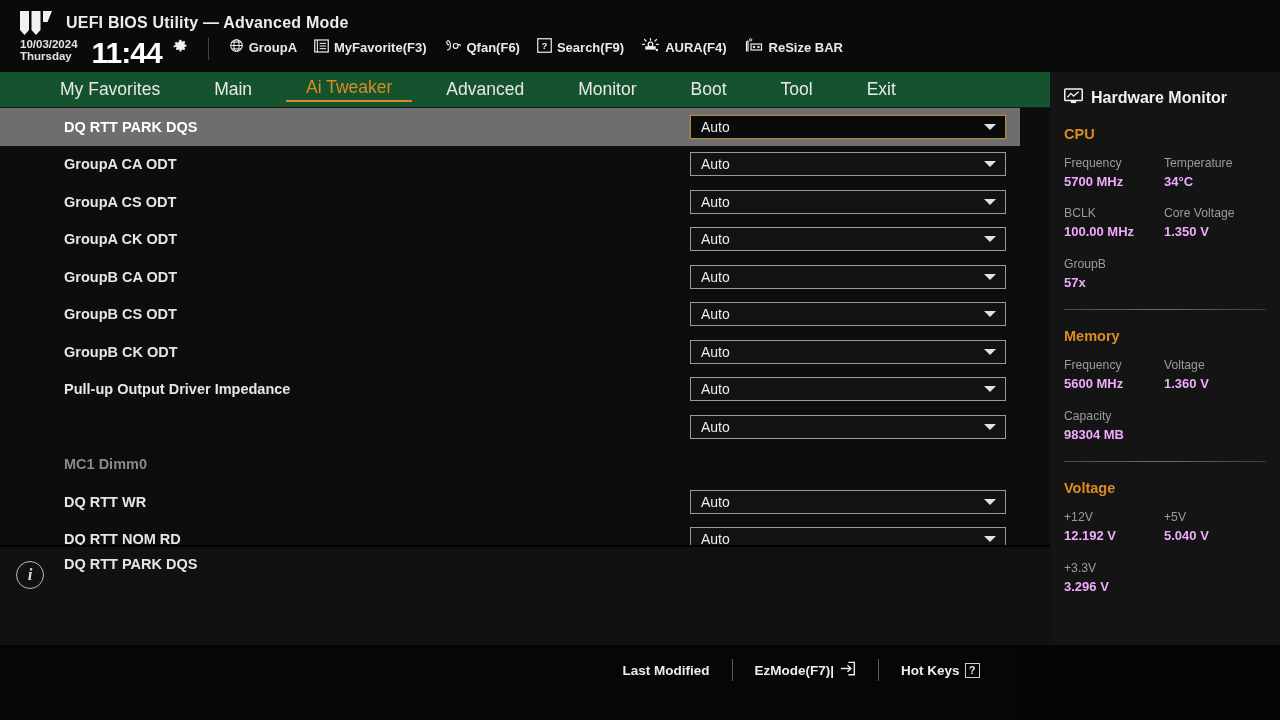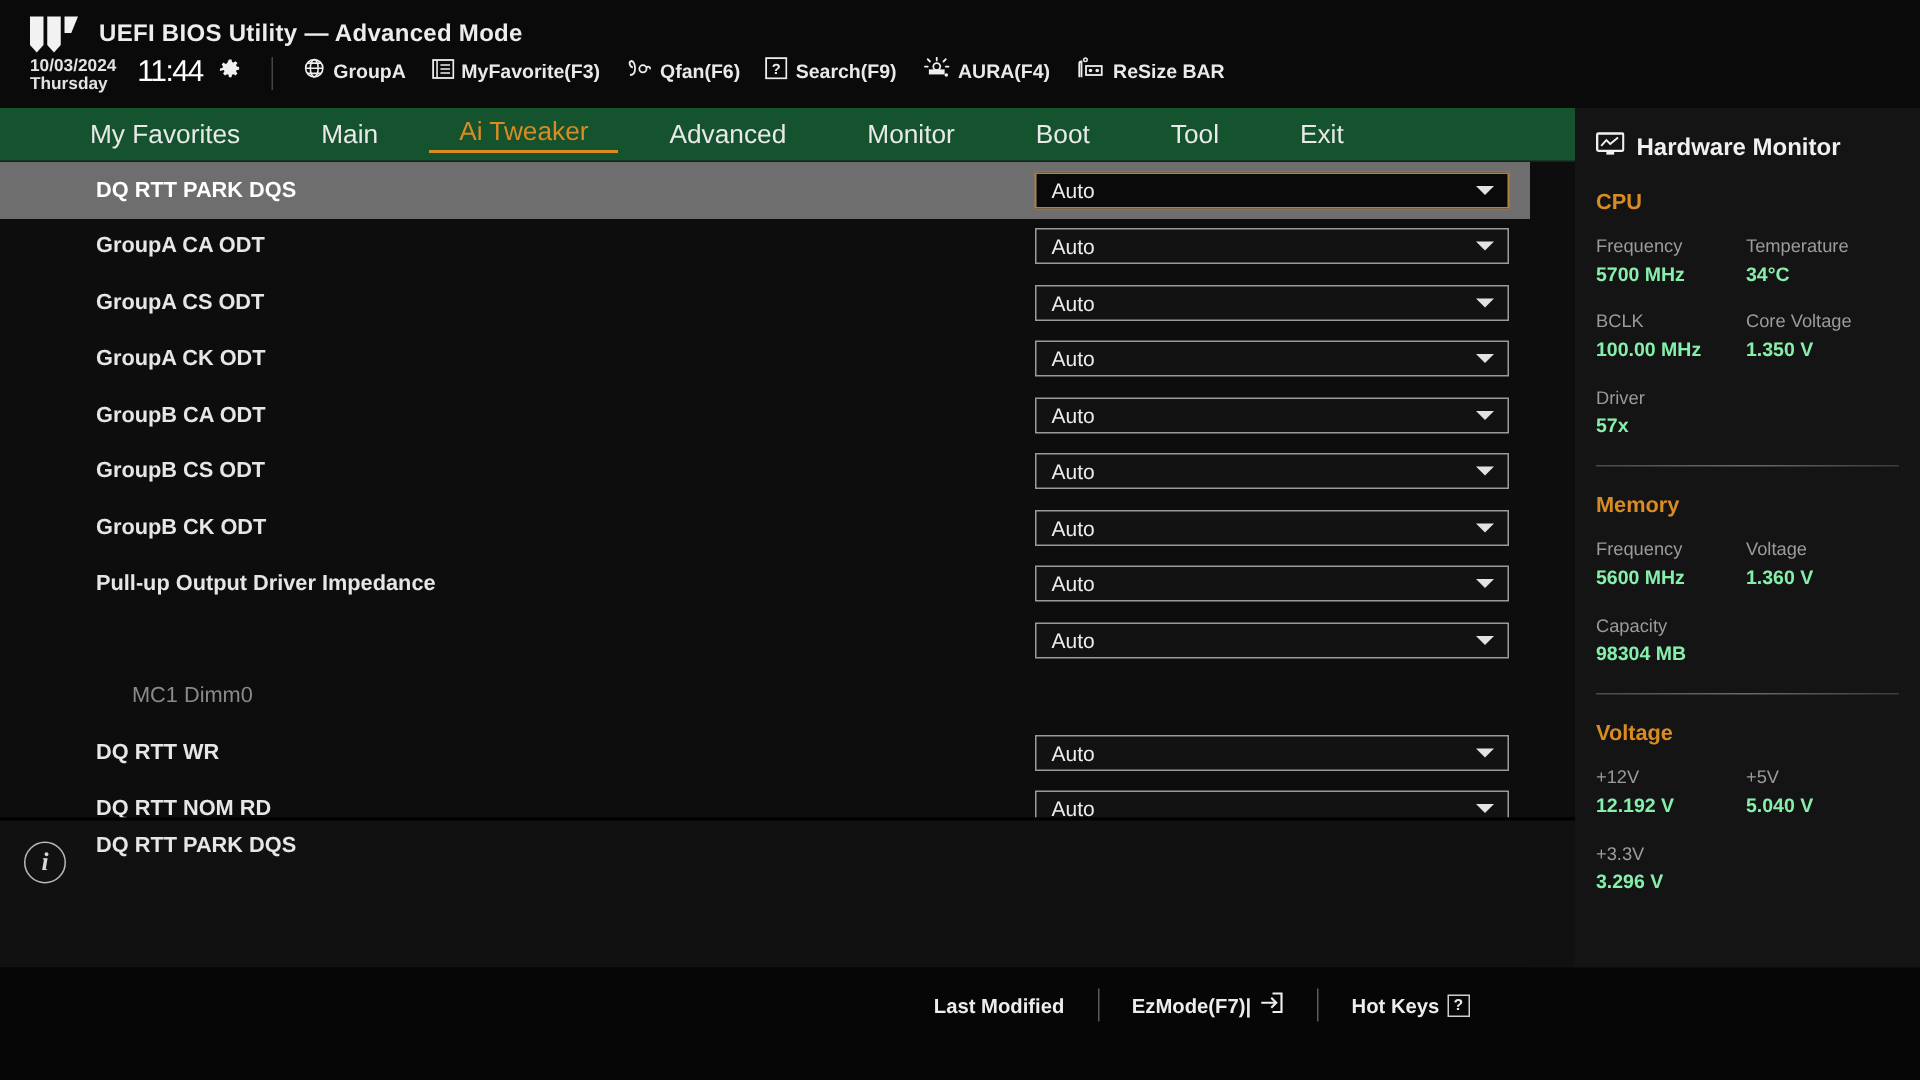--- a/index.html
+++ b/index.html
@@ -26,42 +26,42 @@
   }
 
   
   .header { position: absolute; left: 0; top: 0; width: 1280px; height: 72px; background: #0a0a0a; }
   .hdr-title-row { position: absolute; left: 18px; top: 10px; display: flex; align-items: center; gap: 12px; }
   .tuf-logo { width: 36px; height: 26px; position: relative; }
   .hdr-title { font-size: 16px; font-weight: bold; color: #ededed; letter-spacing: .2px; white-space: nowrap; }
 
   .hdr-info-row { position: absolute; left: 20px; top: 38px; display: flex; align-items: flex-start; gap: 10px; }
   .datestack { display: flex; flex-direction: column; line-height: 1.05; font-size: 11.5px; font-weight: bold; color: #e3e3e3; }
-  .clock { font-size: 20px; font-weight: normal; color: #fff; line-height: 1; letter-spacing: -1px; margin-left: 4px; }
+  .clock { font-size: 30px; font-weight: bold; color: #fff; line-height: 1; letter-spacing: -1px; margin-left: 4px; }
   .gear-ico { width: 15px; height: 15px; position: relative; margin-left: 1px; align-self: flex-start; margin-top: 1px; }
   .vdiv { width: 1px; height: 22px; background: #444; margin: 0 10px; }
 
   .hdr-actions { display: flex; align-items: center; gap: 17px; }
   .hdr-act { display: flex; align-items: center; gap: 5px; font-size: 13px; font-weight: bold; color: #eaeaea; white-space: nowrap; cursor: pointer; }
   .ico { display: inline-block; position: relative; flex: none; }
 
   
   .nav { position: absolute; left: 0; top: 72px; width: 1050px; height: 36px; background: #14532d;
          display: flex; align-items: center; gap: 14px; border-bottom: 1px solid #1c1c1c; }
   .nav-item { font-size: 17.5px; color: #e9e9e9; padding: 0 20px; cursor: pointer; white-space: nowrap; }
   .nav-item:first-child { margin-left: 40px; }
   .nav-item.active { color: #d98c23; border-bottom: 2px solid #d98c23; padding-bottom: 2px; }
 
   
   .list-wrap { position: absolute; left: 0; top: 108px; width: 1050px; height: 437px; overflow: hidden; background: #0d0d0d; }
   .row { position: relative; height: 37.5px; display: flex; align-items: center; }
   .row.selected { background: #6e6e6e; width: 1020px; }
   .row-label { position: absolute; left: 64px; font-size: 14.5px; font-weight: bold; color: #e6e6e6; white-space: nowrap; }
   .row.selected .row-label { color: #fff; }
-  .row.section .row-label { color: #8a8a8a; font-weight: normal; margin-left: 24px; }
+  .row.section .row-label { color: #8a8a8a; font-weight: bold; }
 
   .ddl {
     position: absolute; left: 690px; top: 50%; transform: translateY(-50%);
     width: 316px; height: 24px;
     border: 1px solid #9a9a9a; background: #121212;
     display: flex; align-items: center;
   }
   .row.selected .ddl { border-color: #b08449; background: #0a0a0a; box-shadow: 0 0 0 1px rgba(176,132,73,.35); }
   .ddl-val { font-size: 14px; color: #ececec; margin-left: 10px; }
   .ddl-arrow {
@@ -83,21 +83,21 @@
     display: flex; align-items: center; justify-content: center; font-family: "Liberation Serif", serif;
   }
   .help-text { position: absolute; left: 64px; top: 9px; font-size: 14.5px; font-weight: bold; color: #e6e6e6; }
 
   
   .hwm { position: absolute; left: 1050px; top: 72px; width: 230px; height: 573px; background: #141414; padding: 10px 0 0 0; }
   .hwm-title { display: flex; align-items: center; gap: 8px; margin: 6px 0 0 14px; font-size: 16px; font-weight: bold; color: #f0f0f0; }
   .hwm-sec { font-size: 14.5px; font-weight: bold; color: #d98c23; margin: 18px 0 0 14px; }
   .hwm-grid { display: grid; grid-template-columns: 100px 100px; margin: 12px 0 0 14px; row-gap: 14px; }
   .hwm-k { font-size: 12.2px; color: #9b9b9b; line-height: 1.55; }
-  .hwm-v { font-size: 13px; font-weight: bold; color: #86efac; line-height: 1.35; }
+  .hwm-v { font-size: 13px; font-weight: bold; color: #f0abfc; line-height: 1.35; }
   .hwm-cell { display: flex; flex-direction: column; }
   .hwm-rule { height: 1px; background: linear-gradient(90deg, #4a4a4a, #6a6a6a 50%, #3a3a3a); margin: 18px 14px 0 14px; }
 
   
   .footer { position: absolute; left: 0; top: 645px; width: 1020px; height: 75px; background: #060606; }
   .foot-links { position: absolute; right: 18px; top: 14px; display: flex; align-items: center; gap: 0; }
   .foot-link { font-size: 13.5px; font-weight: bold; color: #ededed; padding: 0 22px; display: flex; align-items: center; gap: 5px; cursor: pointer; white-space: nowrap; }
   .foot-sep { width: 1px; height: 22px; background: #5a5a5a; }
   .version { position: absolute; left: 0; right: 0; bottom: 12px; text-align: center; font-size: 14px; font-weight: bold; color: #e0e0e0; }
   .kbox { border: 1.4px solid #cfcfcf; font-size: 10.5px; padding: 0px 3.5px; line-height: 13px; color: #e8e8e8; font-weight: bold; }
@@ -350,21 +350,21 @@
           </div>
           <div class="hwm-cell">
             <div class="hwm-k">BCLK</div>
             <div class="hwm-v">100.00 MHz</div>
           </div>
           <div class="hwm-cell">
             <div class="hwm-k">Core Voltage</div>
             <div class="hwm-v">1.350 V</div>
           </div>
           <div class="hwm-cell">
-            <div class="hwm-k">Driver</div>
+            <div class="hwm-k">GroupB</div>
             <div class="hwm-v">57x</div>
           </div>
         </div>
         <div class="hwm-rule"></div>
         <div class="hwm-sec">Memory</div>
         <div class="hwm-grid">
           <div class="hwm-cell">
             <div class="hwm-k">Frequency</div>
             <div class="hwm-v">5600 MHz</div>
           </div>

